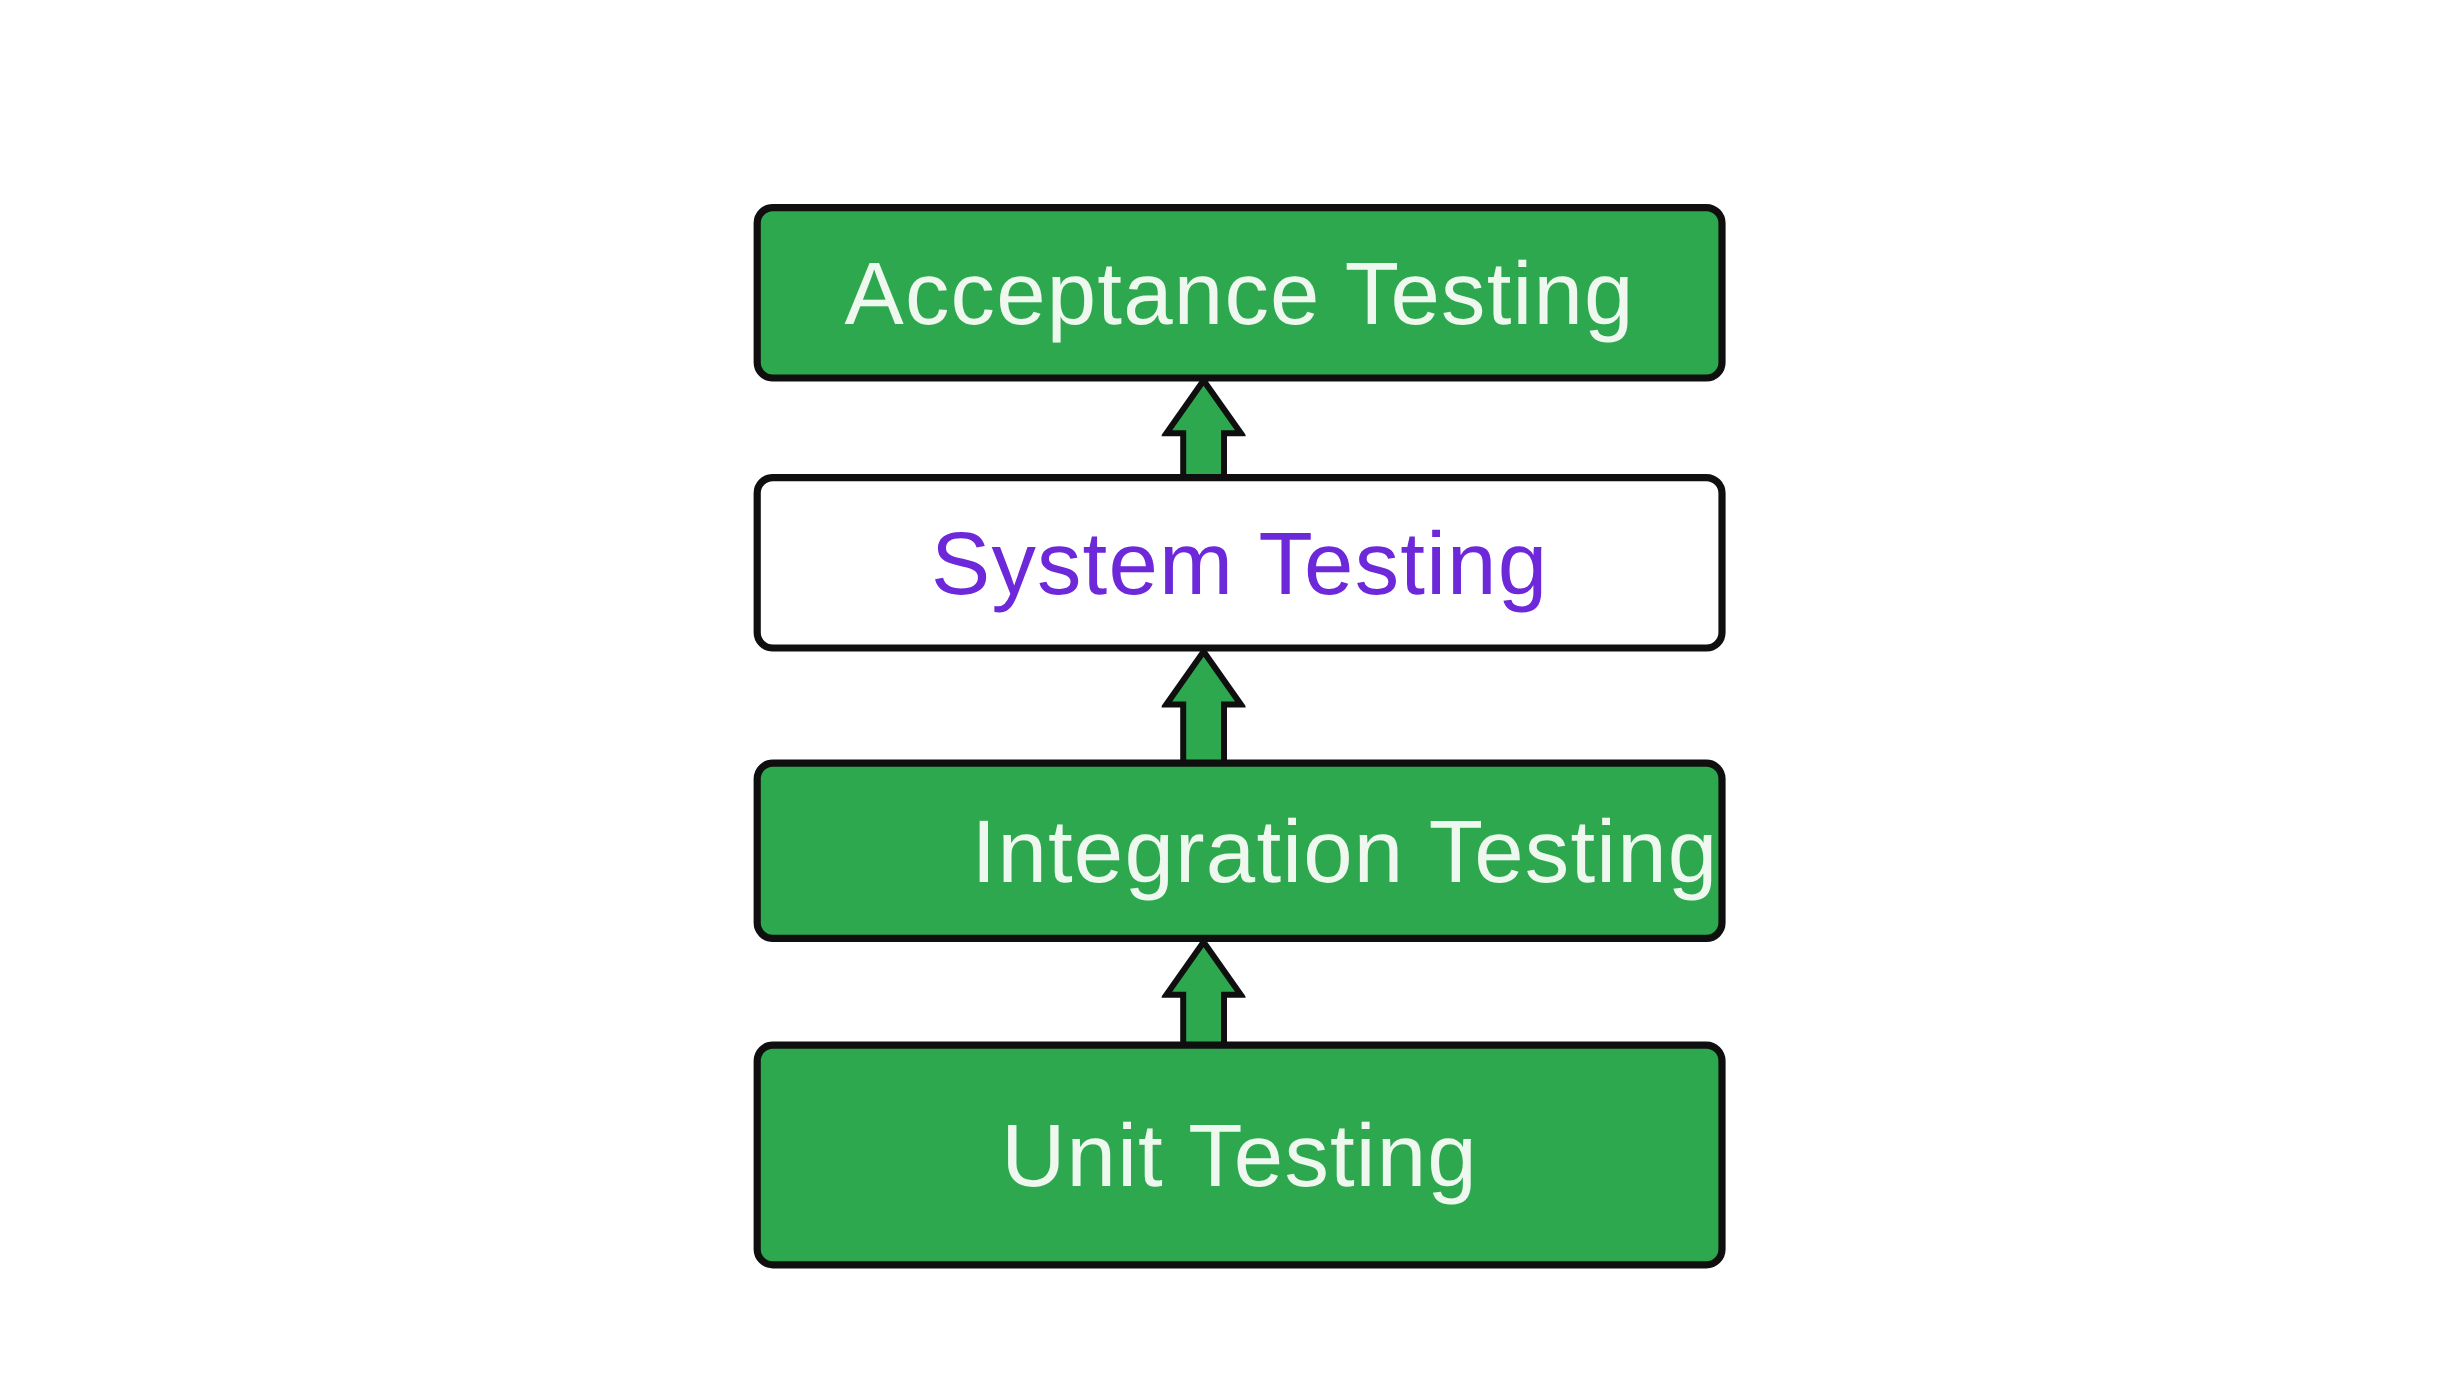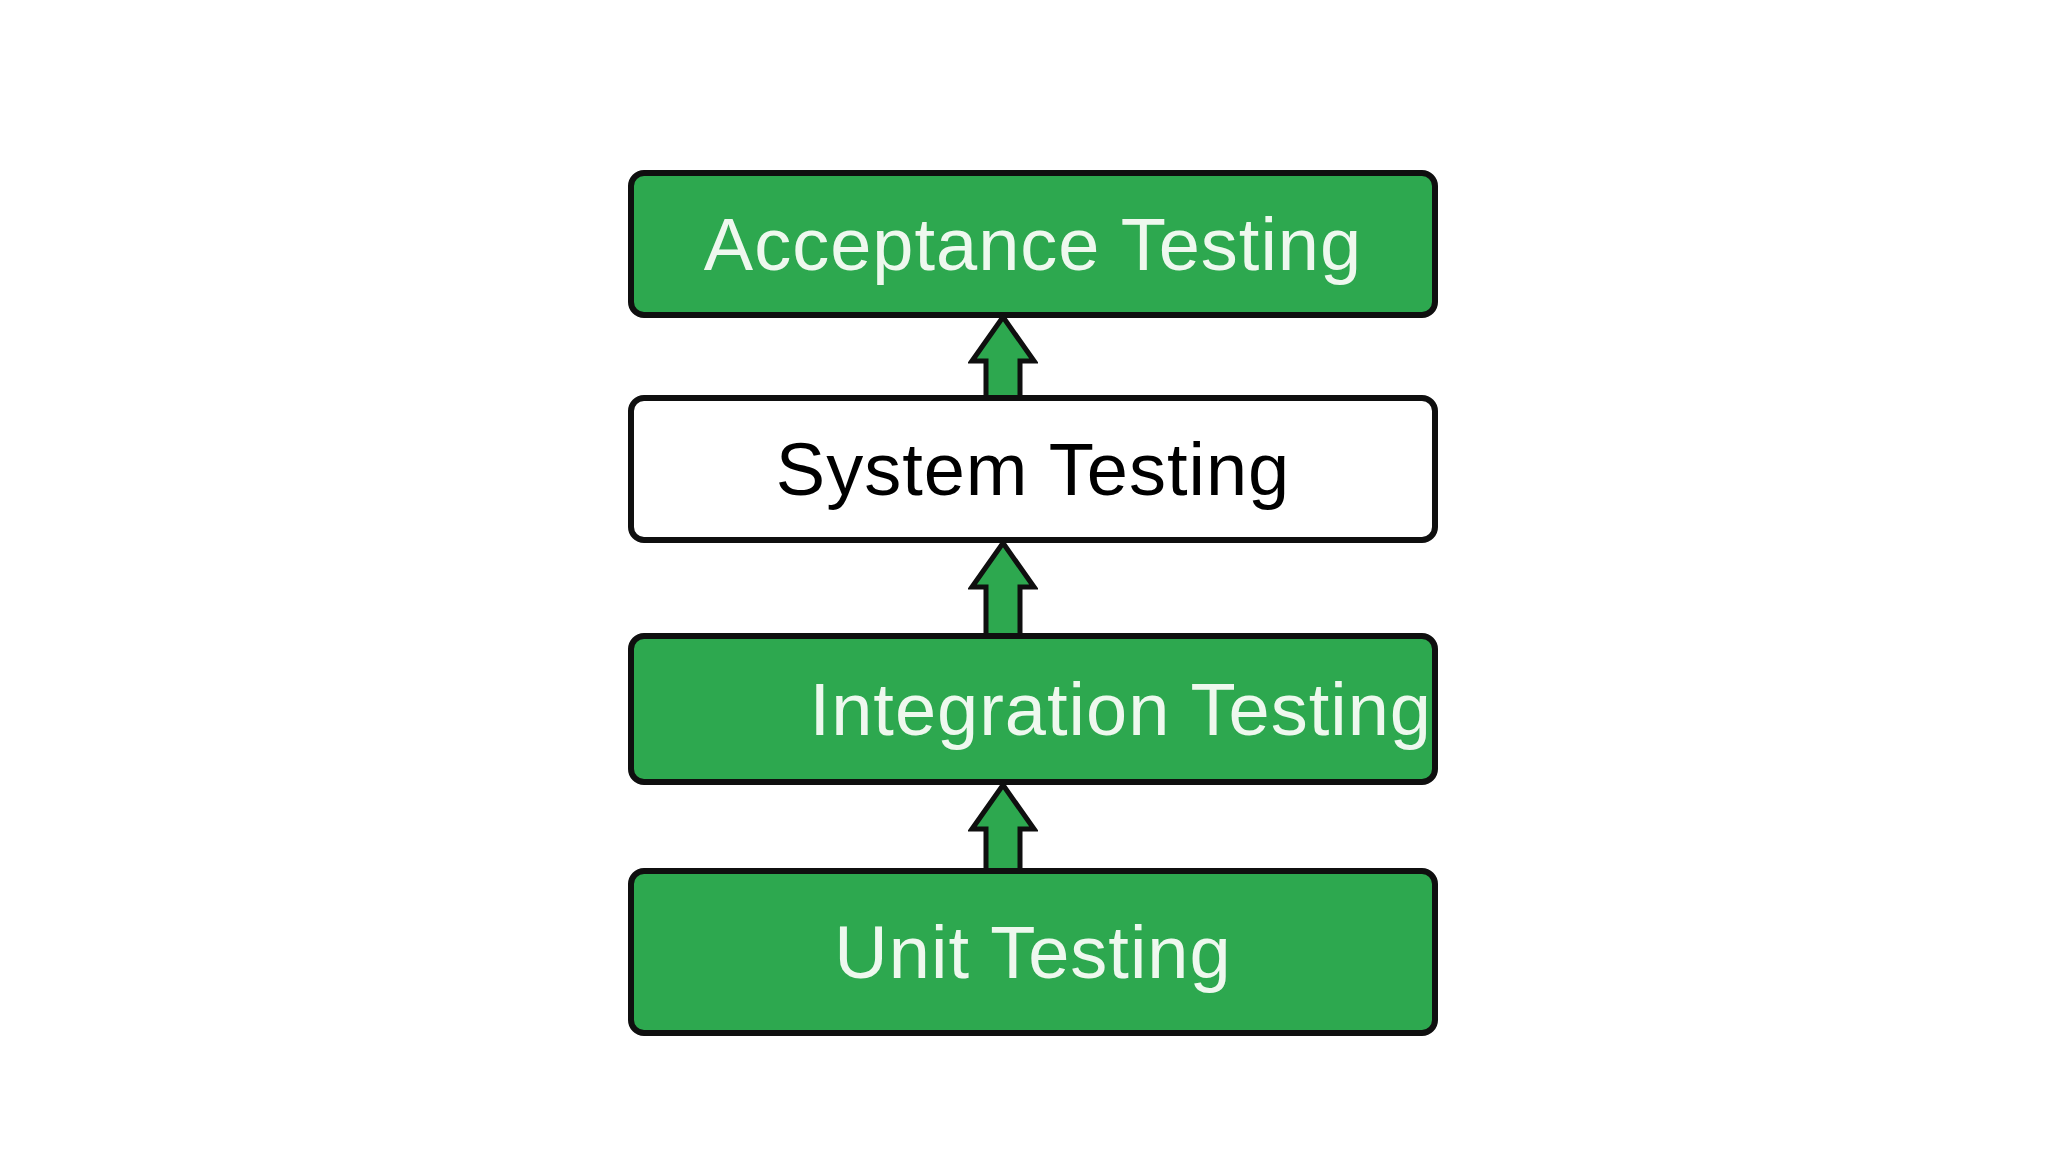--- a/index.html
+++ b/index.html
@@ -31,26 +31,26 @@
     letter-spacing: 1px;
     z-index: 2;
     white-space: nowrap;
   }
   .box.filled {
     background: #2da84f;
     color: #eef8ee;
   }
   .box.outline {
     background: #ffffff;
-    color: #000000;
+    color: #6d28d9;
   }
   .box-acceptance  { top: 170px; }
   .box-system      { top: 395px; }
   .box-integration { top: 633px; height: 152px; justify-content: flex-end; }
-  .box-unit        { top: 868px; height: 168px; }
+  .box-unit        { top: 868px; height: 189px; }
 
   .arrow {
     position: absolute;
     left: 968px;
     width: 70px;
     z-index: 1;
   }
   .arrow-system-to-acceptance  { top: 314px; height: 94px; }
   .arrow-integration-to-system { top: 540px; height: 104px; }
   .arrow-unit-to-integration   { top: 782px; height: 98px; }

